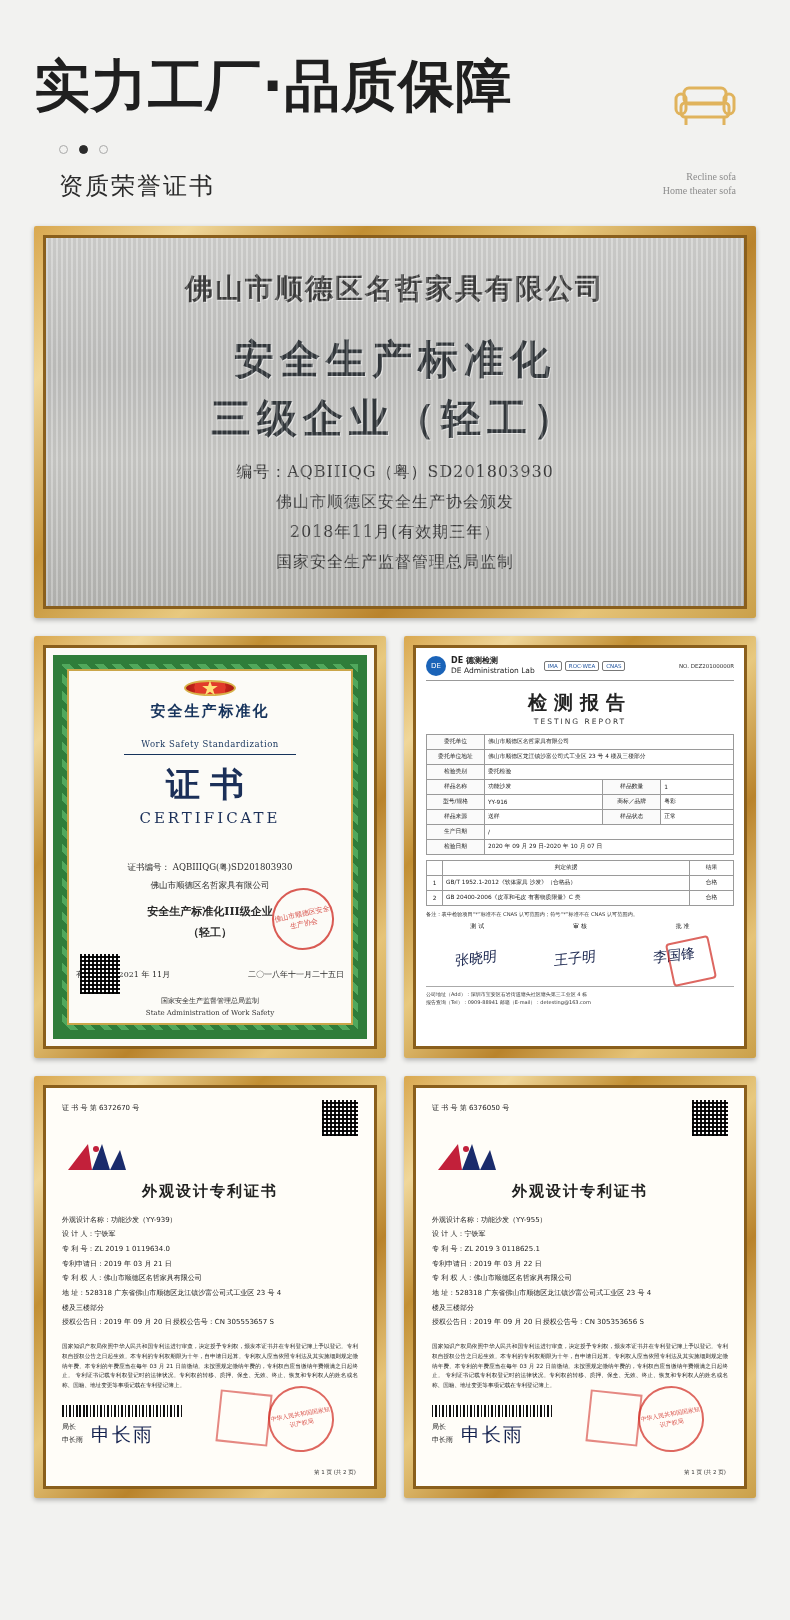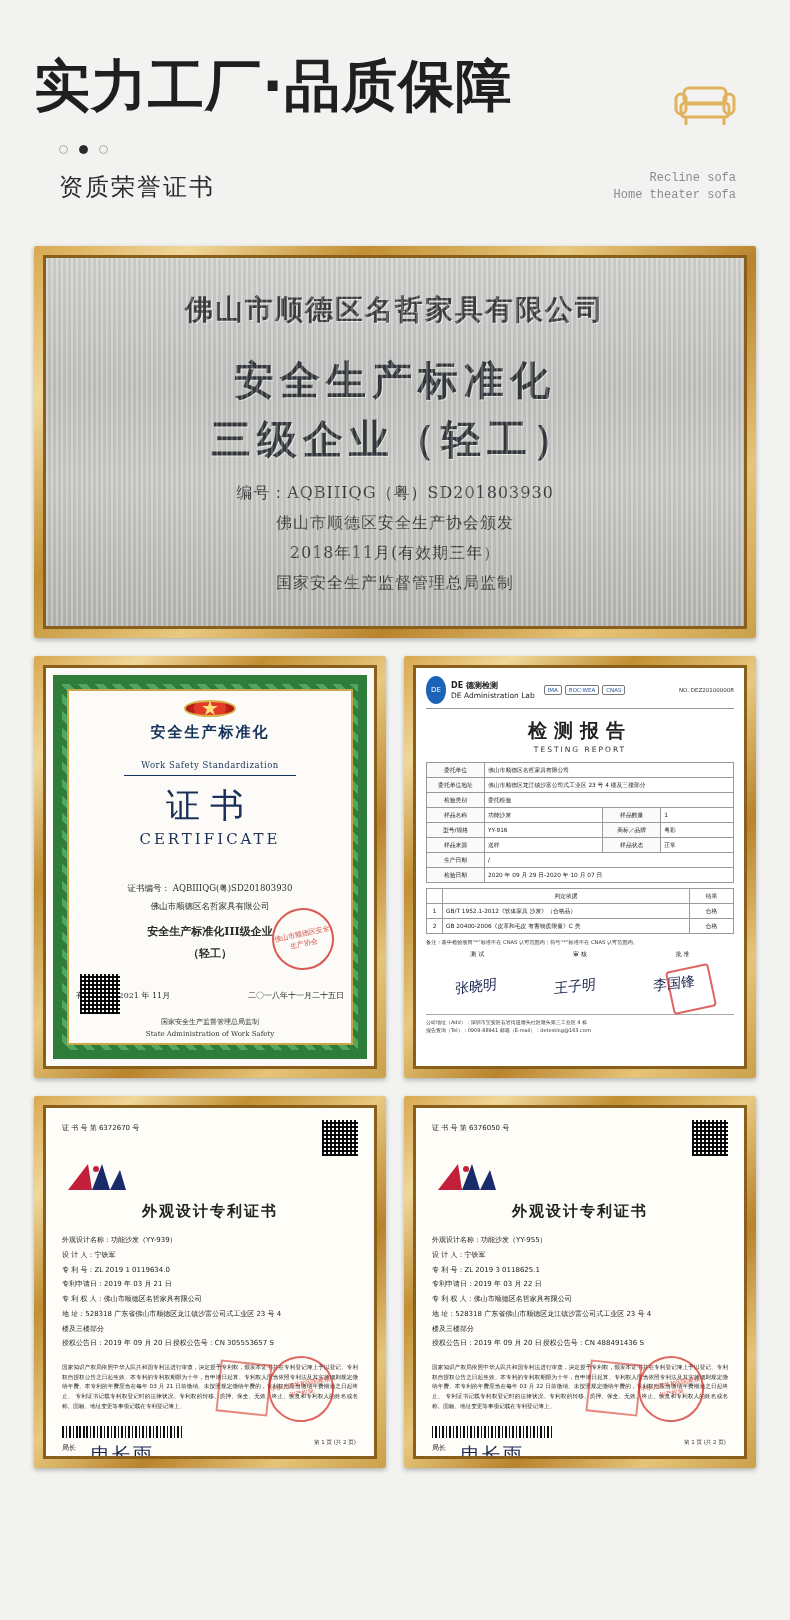--- a/index.html
+++ b/index.html
@@ -46,38 +46,38 @@
   }
   .dot {
     width: 9px; height: 9px;
     border-radius: 50%;
     border: 1px solid #a9a9a9;
     background: transparent;
   }
   .dot.active { background: #2b2b2b; border-color: #2b2b2b; }
   .subtitle-row {
     display: flex;
-    align-items: center;
+    align-items: flex-start;
     justify-content: space-between;
-    margin: 16px 0 18px 0;
+    margin: 16px 0 0 0;
     padding-right: 20px;
   }
   .subtitle {
     font-size: 24px;
     color: #2b2b2b;
     letter-spacing: 2px;
     margin-left: 25px;
     font-family: "DejaVu Sans", sans-serif;
   }
   .eyebrow {
     text-align: right;
-    font-size: 12px;
+    font-size: 10px;
     color: #8c8c8c;
     line-height: 1.45;
-    font-family: Liberation Mono, monospace;
+    font-family: Liberation Serif, serif;
   }
 
   
   .frames { padding: 24px 34px 0 34px; }
 
   .frame {
     position: relative;
     background:
       linear-gradient(135deg,#d9a84f 0%, #f0d79a 14%, #c28f33 30%, #e8c97f 48%, #b9832c 66%, #e6c478 84%, #caa04a 100%);
     padding: 9px;
@@ -185,21 +185,21 @@
   }
   .emblem::after {
     content: "★";
     position: absolute; left: 0; right: 0; top: 50%;
     transform: translateY(-50%);
     color: #ffe07a; font-size: 20px; line-height: 1;
   }
   .cg-t1 { font-size: 15px; font-weight: bold; letter-spacing: 2px; color:#16335c; }
   .cg-t1-en { font-size: 8.5px; letter-spacing: .5px; color:#16335c; margin-top:18px;}
   .cg-rule { width: 62%; height: 2px; background: #16335c; margin: 5px 0 8px; }
-  .cg-big { font-size: 34px; font-weight: normal; letter-spacing: 10px; color:#1b2f58; }
+  .cg-big { font-size: 34px; font-weight: bold; letter-spacing: 10px; color:#1b2f58; }
   .cg-big-en { font-size: 15px; letter-spacing: 3px; color:#1b2f58; margin-top:1px; }
   .cg-sub { font-size: 8.5px; margin-top: 32px; line-height: 1.9; }
   .cg-strong { font-size: 11px; font-weight: bold; margin-top: 8px; line-height: 1.8; }
   .cg-meta {
     width: 100%;
     display: flex; justify-content: space-between;
     font-size: 8px; margin-top: 26px; padding: 0 4px;
   }
   .cg-foot { font-size: 7px; margin-top: 16px; line-height: 1.6; color:#333;}
   .qr {
@@ -236,21 +236,21 @@
     font-family: "DejaVu Sans", sans-serif;
     color: #222;
     position: relative;
   }
   .rp-top {
     display: flex; align-items: center; gap: 5px;
     border-bottom: 1px solid #999;
     padding-bottom: 4px;
   }
   .rp-logo {
-    width: 20px; height: 28px; border-radius: 50%;
+    width: 20px; height: 20px; border-radius: 50%;
     background: #1a63b8; color: #fff; font-size: 7px;
     display: flex; align-items: center; justify-content: center;
   }
   .rp-logo-txt { font-size: 7.5px; line-height: 1.25; }
   .rp-logo-txt b { font-size: 8px; }
   .rp-accred { display: flex; gap: 3px; margin-left: 4px; }
   .rp-badge {
     border: 1px solid #777; border-radius: 2px;
     font-size: 5.5px; padding: 1px 3px; color: #1a4f9c;
   }
@@ -265,21 +265,21 @@
     font-family: "DejaVu Serif", serif;
     font-size: 14px;
     color: #14204a;
     transform: rotate(-6deg) skewX(-8deg);
   }
   .rp-note { font-size: 5.2px; line-height: 1.55; margin-top: 4px; color:#333; }
   .rp-foot { font-size: 5px; line-height: 1.6; border-top: 1px solid #aaa; margin-top: 5px; padding-top: 3px; color: #333; }
 
   
   .patent {
-    height: 348px;
+    height: 398px;
     background: #fffdf8;
     padding: 12px 16px;
     position: relative;
     font-family: "DejaVu Sans", sans-serif;
     color: #222;
   }
   .pt-head { display: flex; align-items: flex-start; justify-content: space-between; }
   .pt-no { font-size: 7px; padding-top: 3px; }
   .pt-qr {
     width: 36px; height: 36px;
@@ -570,21 +570,21 @@
             <div class="pt-rows">
               <span class="r">外观设计名称：功能沙发（YY-955）</span>
               <span class="r">设  计  人：宁铁军</span>
               <span class="r">专  利  号：ZL 2019 3 0118625.1</span>
               <span class="r">专利申请日：2019 年 03 月 22 日</span>
               <span class="r">专  利  权  人：佛山市顺德区名哲家具有限公司</span>
               <span class="r">地  址：528318 广东省佛山市顺德区龙江镇沙富公司式工业区 23 号 4</span>
               <span class="r">            楼及三楼部分</span>
               <span class="two">
                 <span>授权公告日：2019 年 09 月 20 日</span>
-                <span>授权公告号：CN 488491436 S</span>
+                <span>授权公告号：CN 305353656 S</span>
               </span>
             </div>
             <div class="pt-para">国家知识产权局依照中华人民共和国专利法进行审查，决定授予专利权，颁发本证书并在专利登记簿上予以登记。专利权自授权公告之日起生效。本专利的专利权期限为十年，自申请日起算。专利权人应当依照专利法及其实施细则规定缴纳年费。本专利的年费应当在每年 03 月 22 日前缴纳。未按照规定缴纳年费的，专利权自应当缴纳年费期满之日起终止。
 专利证书记载专利权登记时的法律状况。专利权的转移、质押、保全、无效、终止、恢复和专利权人的姓名或名称、国籍、地址变更等事项记载在专利登记簿上。</div>
             <div class="pt-bar"></div>
             <div class="pt-bottom">
               <div class="pt-director">
                 <div>局长</div>
                 <div>申长雨</div>
               </div>

